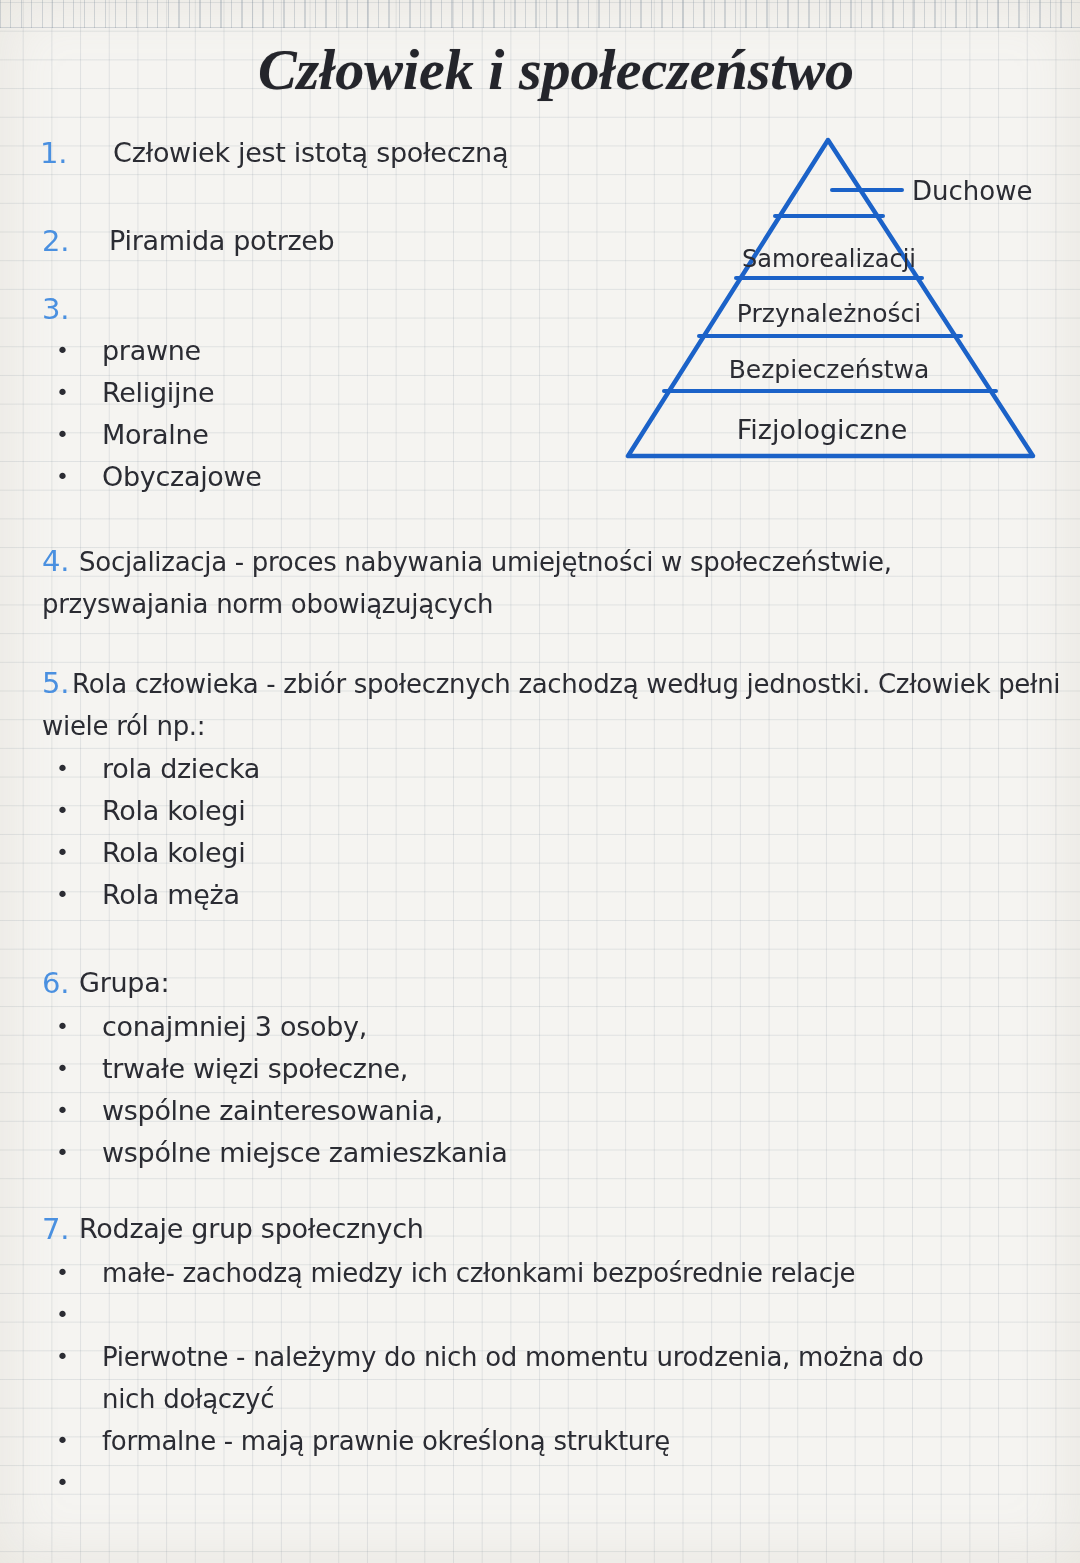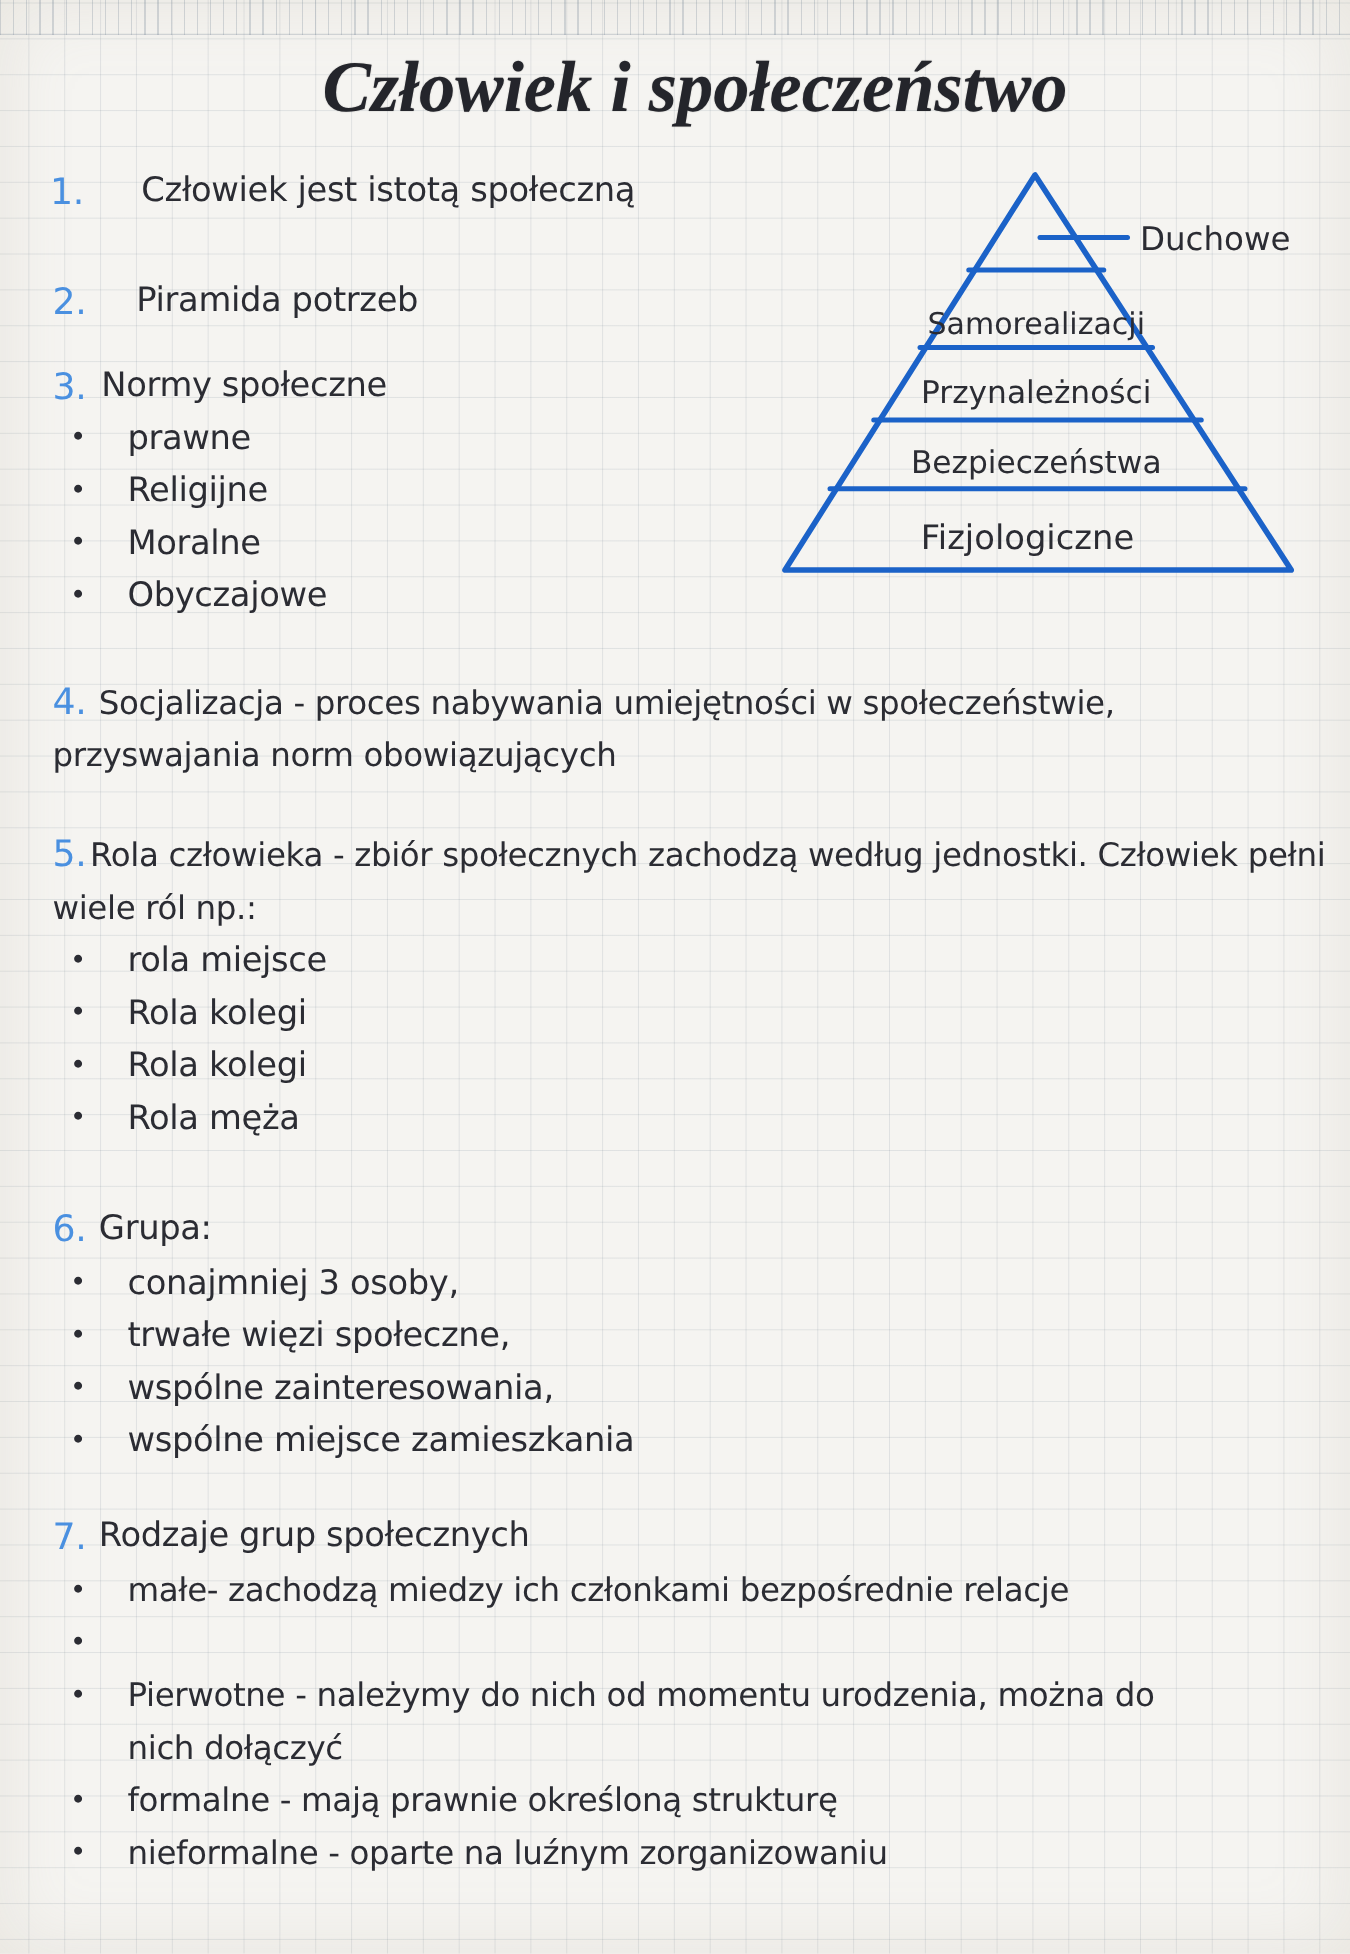--- a/index.html
+++ b/index.html
@@ -55,21 +55,20 @@
 <div class="section" style="left:42px;top:220px;">
   <div class="row">
     <span class="num" style="margin-right:40px;">2.</span>
     <span>Piramida potrzeb</span>
   </div>
 </div>
 
 <div class="section" style="left:42px;top:288px;">
   <div class="row">
     <span class="num" style="margin-right:12px;">3.</span>
-    <span>Normy społeczne</span>
   </div>
 </div>
 <div class="bullets" style="left:42px;top:330px;width:600px;">
   <div class="bullet">
     <span class="dot">•</span>
     <span>prawne</span>
   </div>
   <div class="bullet">
     <span class="dot">•</span>
     <span>Religijne</span>
@@ -101,21 +100,21 @@
 <div class="section" style="left:42px;top:540px;width:965px;font-size:26px;">
   <span class="num" style="margin-right:10px;">4.</span><span>Socjalizacja - proces nabywania umiejętności w społeczeństwie, przyswajania norm obowiązujących</span>
 </div>
 
 <div class="section" style="left:42px;top:662px;width:1020px;font-size:26px;">
   <span class="num" style="margin-right:3px;">5.</span><span>Rola człowieka - zbiór społecznych zachodzą według jednostki. Człowiek pełni wiele ról np.:</span>
 </div>
 <div class="bullets" style="left:42px;top:748px;width:600px;">
   <div class="bullet">
     <span class="dot">•</span>
-    <span>rola miejsce</span>
+    <span>rola dziecka</span>
   </div>
   <div class="bullet">
     <span class="dot">•</span>
     <span>Rola kolegi</span>
   </div>
   <div class="bullet">
     <span class="dot">•</span>
     <span>Rola kolegi</span>
   </div>
   <div class="bullet">
@@ -166,15 +165,14 @@
   <div class="bullet">
     <span class="dot">•</span>
     <span style="max-width:880px;">Pierwotne - należymy do nich od momentu urodzenia, można do nich dołączyć</span>
   </div>
   <div class="bullet">
     <span class="dot">•</span>
     <span>formalne - mają prawnie określoną strukturę</span>
   </div>
   <div class="bullet">
     <span class="dot">•</span>
-    <span>nieformalne - oparte na luźnym zorganizowaniu</span>
   </div>
 </div>
 
 </body></html>

